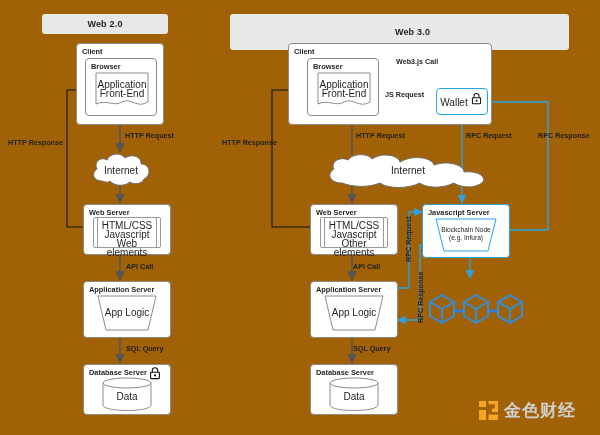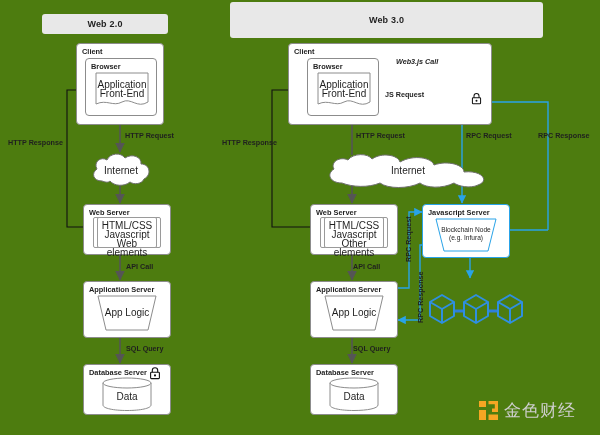--- a/index.html
+++ b/index.html
@@ -6,21 +6,21 @@
   html,body{margin:0;padding:0;background:#ffffff;}
   body{
     font-family:"Liberation Sans","DejaVu Sans",sans-serif;
     color:#1a1a1a;
     -webkit-font-smoothing:antialiased;
   }
   #stage{
     position:relative;
     width:600px;
     height:435px;
-    background:#4d7c0f;
+    background:#a16207;
     overflow:hidden;
   }
   .abs{position:absolute;}
   
   .panel-head{
     background:#e8e8e8;
     border-radius:3px;
     display:flex;
     align-items:center;
     justify-content:center;
@@ -77,34 +77,34 @@
   }
   
   svg.layer{position:absolute;left:0;top:0;width:600px;height:435px;overflow:visible;}
   
   #wm{display:flex;align-items:center;gap:5px;}
   #wm .wm-mark{width:21px;height:21px;position:relative;}
   #wm .wm-text{
     font-family:"DejaVu Sans",sans-serif;
     font-size:17px;
     color:#cfcfcf;
-    font-weight:normal;
+    font-weight:bold;
     letter-spacing:1px;
     line-height:21px;
   }
 </style>
 </head>
 <body>
 
 <div id="stage">
 
   <div class="abs panel-head" style="left:42px;top:14px;width:126px;height:20px;">
     <span>Web 2.0</span>
   </div>
-  <div class="abs panel-head" style="left:230px;top:2px;width:313px;height:36px;">
+  <div class="abs panel-head" style="left:230px;top:14px;width:313px;height:36px;padding-left:26px;">
     <span>Web 3.0</span>
   </div>
 
   <svg class="layer" viewBox="0 0 600 435">
     <defs>
       <marker id="ah-gray" markerWidth="7" markerHeight="7" refX="5.6" refY="3" orient="auto">
         <path d="M0,0 L6,3 L0,6 z" fill="#555555"></path>
       </marker>
       <marker id="ah-black" markerWidth="7" markerHeight="7" refX="5.6" refY="3" orient="auto">
         <path d="M0,0 L6,3 L0,6 z" fill="#111111"></path>
@@ -261,20 +261,23 @@
     <div class="box-title">Browser</div>
   </div>
   <div class="abs" style="left:317px;top:72px;width:54px;height:38px;">
     <svg width="54" height="38" viewBox="0 0 54 38">
       <path d="M1,1 L53,1 L53,30 C42,37 36,25 27,30 C18,35 12,27 1,32 Z" fill="#ffffff" stroke="#8c8c8c" stroke-width="1"></path>
     </svg>
     <div class="ctext" style="top:8px;">Application
 Front-End</div>
   </div>
 
+  <div class="abs box blue" style="left:436px;top:88px;width:52px;height:27px;">
+    <div class="ctext" style="top:9px;left:-8px;right:8px;">Wallet</div>
+  </div>
   <div class="abs" style="left:470px;top:91px;width:13px;height:13px;">
     <svg width="13" height="13" viewBox="0 0 14 14">
       <path d="M4.3,6.2 V4.4 a2.7,2.7 0 0 1 5.4,0 V6.2" fill="none" stroke="#111111" stroke-width="1.1"></path>
       <rect x="2.6" y="6.2" width="8.8" height="6.4" rx="0.8" fill="none" stroke="#111111" stroke-width="1.1"></rect>
       <circle cx="7" cy="9.4" r="1.05" fill="#111111"></circle>
     </svg>
   </div>
 
   <div class="abs" style="left:322px;top:152px;width:172px;height:38px;">
     <svg width="172" height="38" viewBox="0 0 172 38">
@@ -348,21 +351,21 @@
       </g>
 
       <g stroke="#2f8fe0" stroke-width="2" fill="none" stroke-linejoin="round" transform="translate(68,0)">
         <path d="M14,3 L26,10 L26,24 L14,31 L2,24 L2,10 Z"></path>
         <path d="M2,10 L14,17 L26,10"></path>
         <path d="M14,17 L14,31"></path>
       </g>
     </svg>
   </div>
 
-  <div class="abs elabel" style="left:396px;top:57px;font-style:italic;">Web3.js Call</div>
+  <div class="abs elabel" style="left:396px;top:57px;">Web3.js Call</div>
   <div class="abs elabel" style="left:385px;top:90px;">JS Request</div>
   <div class="abs elabel" style="left:356px;top:131px;">HTTP Request</div>
   <div class="abs elabel" style="left:222px;top:138px;">HTTP Response</div>
   <div class="abs elabel" style="left:466px;top:131px;">RPC Request</div>
   <div class="abs elabel" style="left:538px;top:131px;">RPC Response</div>
   <div class="abs elabel" style="left:353px;top:262px;">API Call</div>
   <div class="abs elabel" style="left:353px;top:344px;">SQL Query</div>
   <div class="abs elabel vert" style="left:404px;top:262px;">RPC Request</div>
   <div class="abs elabel vert" style="left:416px;top:323px;">RPC Response</div>
 

